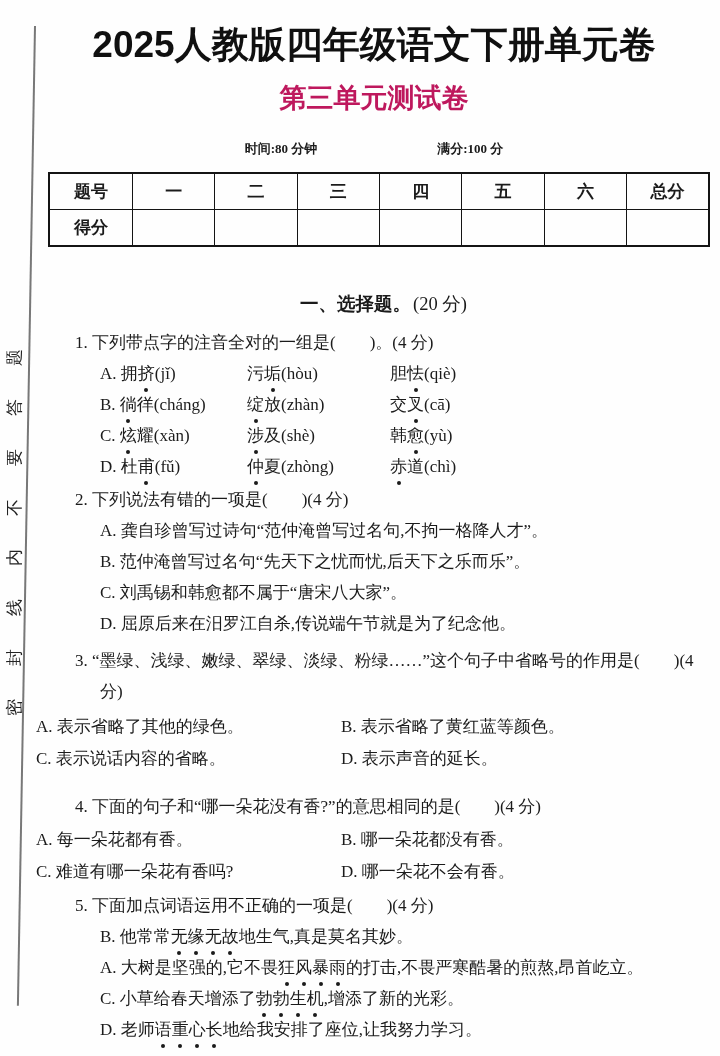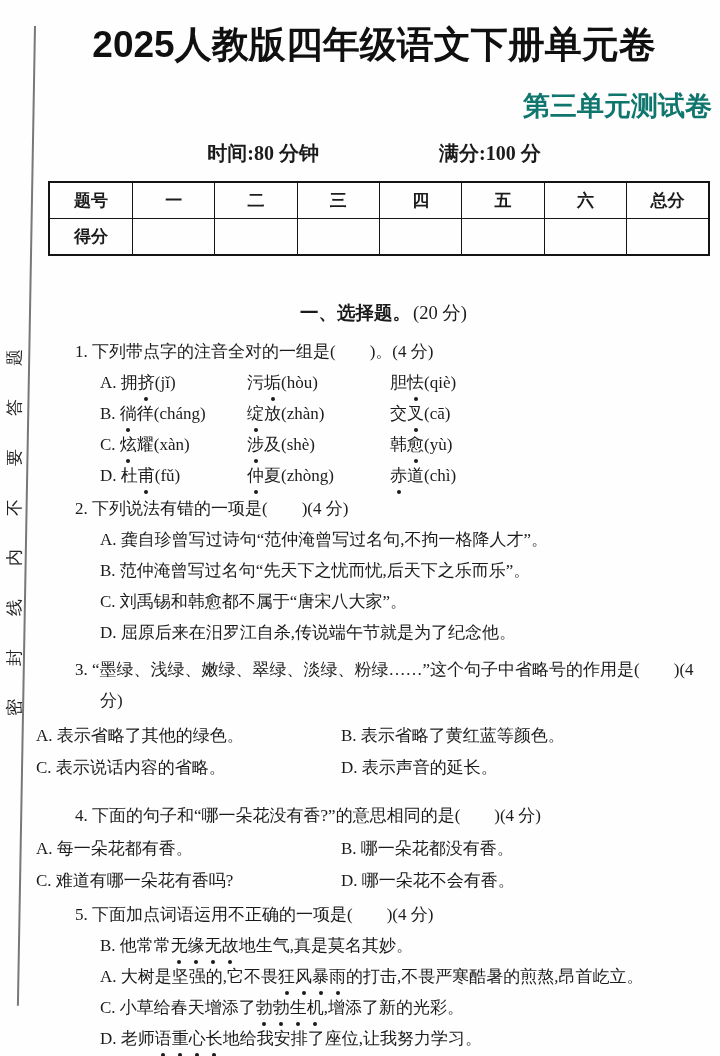--- a/index.html
+++ b/index.html
@@ -8,23 +8,23 @@
   p{margin:0;}
   
   .seal-rule{position:absolute;left:34px;top:26px;width:1.5px;height:980px;background:#787878;
              transform-origin:top center;transform:rotate(1deg);}
   .seal-chars{position:absolute;left:3px;top:346px;width:22px;display:flex;flex-direction:column;
               gap:27px;align-items:center;}
   .sc{font-size:17px;color:#222;transform:rotate(-90deg);display:block;}
   .content{position:absolute;left:36px;top:0;width:676px;}
   .title{margin:24px 0 0;text-align:center;font-family:"Liberation Sans","DejaVu Sans",sans-serif;
          font-size:37px;font-weight:700;color:#101010;line-height:1.15;}
-  .subtitle{margin:24px 0 0;text-align:right;font-family:"Liberation Sans","DejaVu Sans",sans-serif;
-            font-size:27px;font-weight:700;color:#0f766e;line-height:1.15;}
-  .meta{margin-top:18px;display:flex;justify-content:center;gap:120px;font-size:20px;font-weight:700;}
+  .subtitle{margin:16px 0 0;text-align:center;font-family:"Liberation Sans","DejaVu Sans",sans-serif;
+            font-size:27px;font-weight:700;color:#be185d;line-height:1.15;}
+  .meta{margin-top:26px;display:flex;justify-content:center;gap:120px;font-size:13px;font-weight:700;}
   .score-table{border-collapse:collapse;table-layout:fixed;width:662px;margin:14px 0 0 12px;
                border:2px solid #141414;padding-left:16px;}
   .score-table td{border:1.5px solid #141414;height:33px;text-align:center;
                   font-family:"Liberation Sans","DejaVu Sans",sans-serif;font-weight:700;font-size:17px;}
   .score-table td:first-child{width:80px;}
   .sec-heading{margin:44px 0 0 19px;font-size:18.5px;line-height:26px;text-align:center;}
   .sec-bold{font-weight:700;}
   .sec-pts{font-weight:400;margin-left:2px;}
   .stem{margin-left:39px;font-size:17px;line-height:31px;}
   .stem-cont{margin-left:64px;font-size:17px;line-height:31px;}

